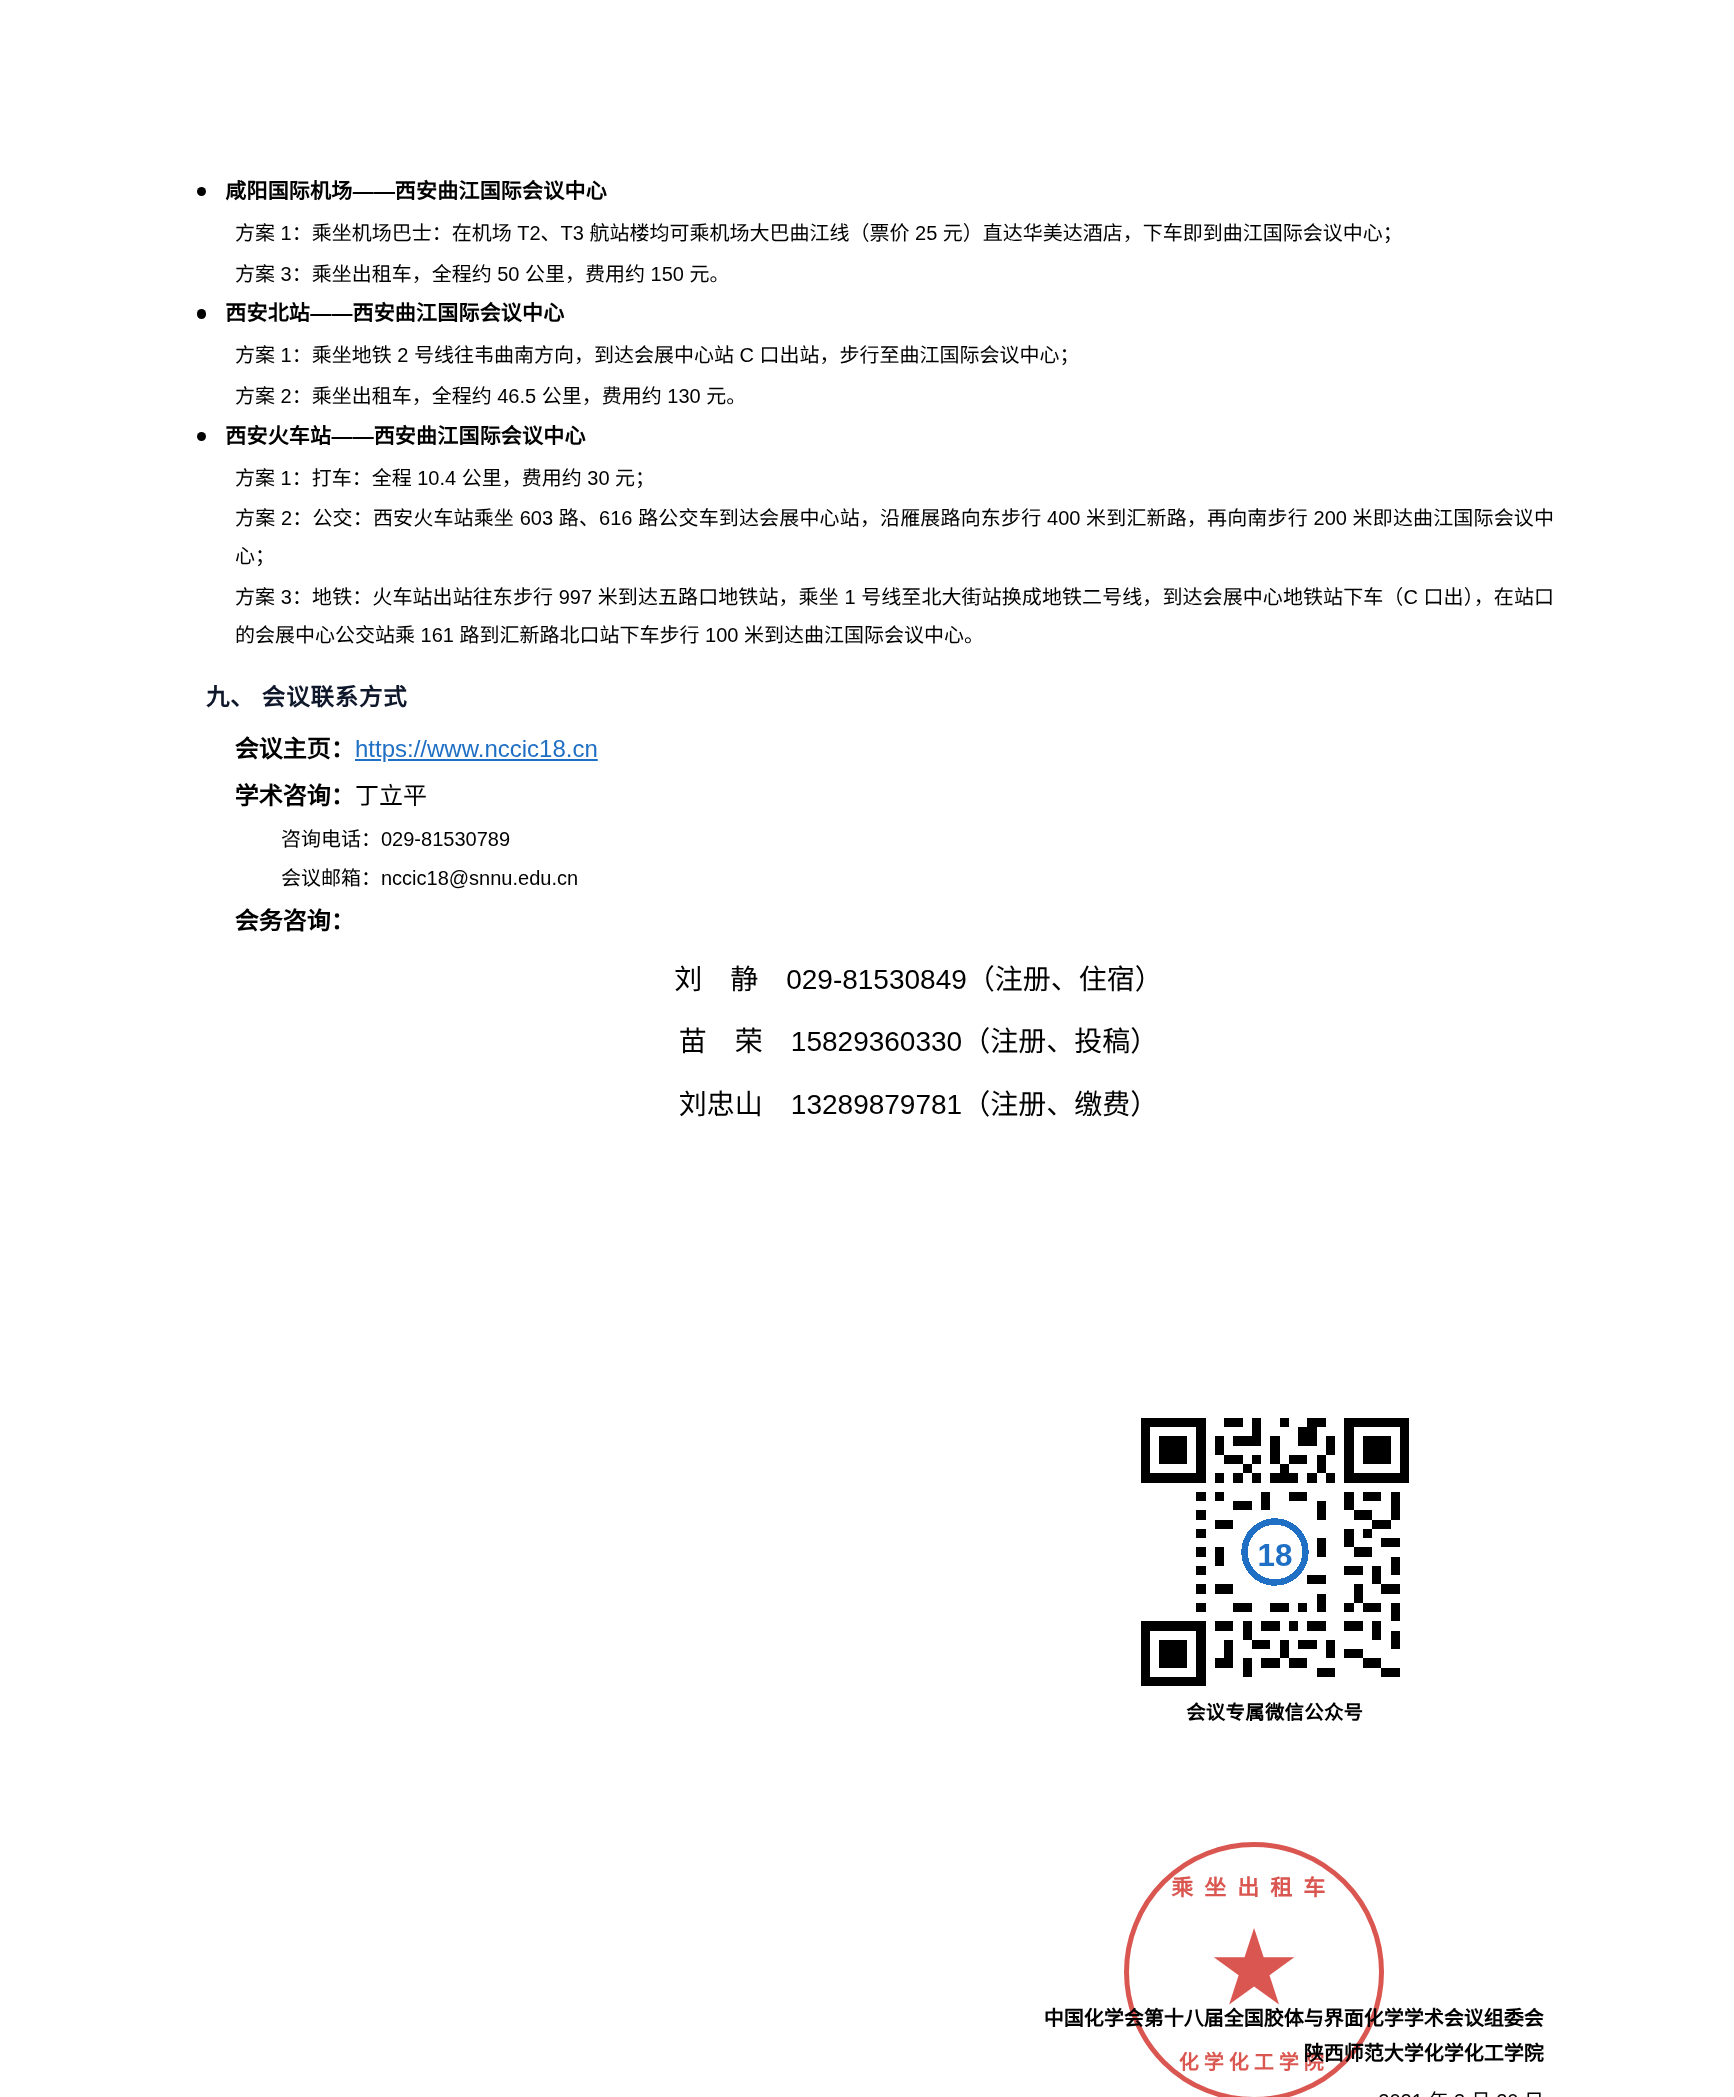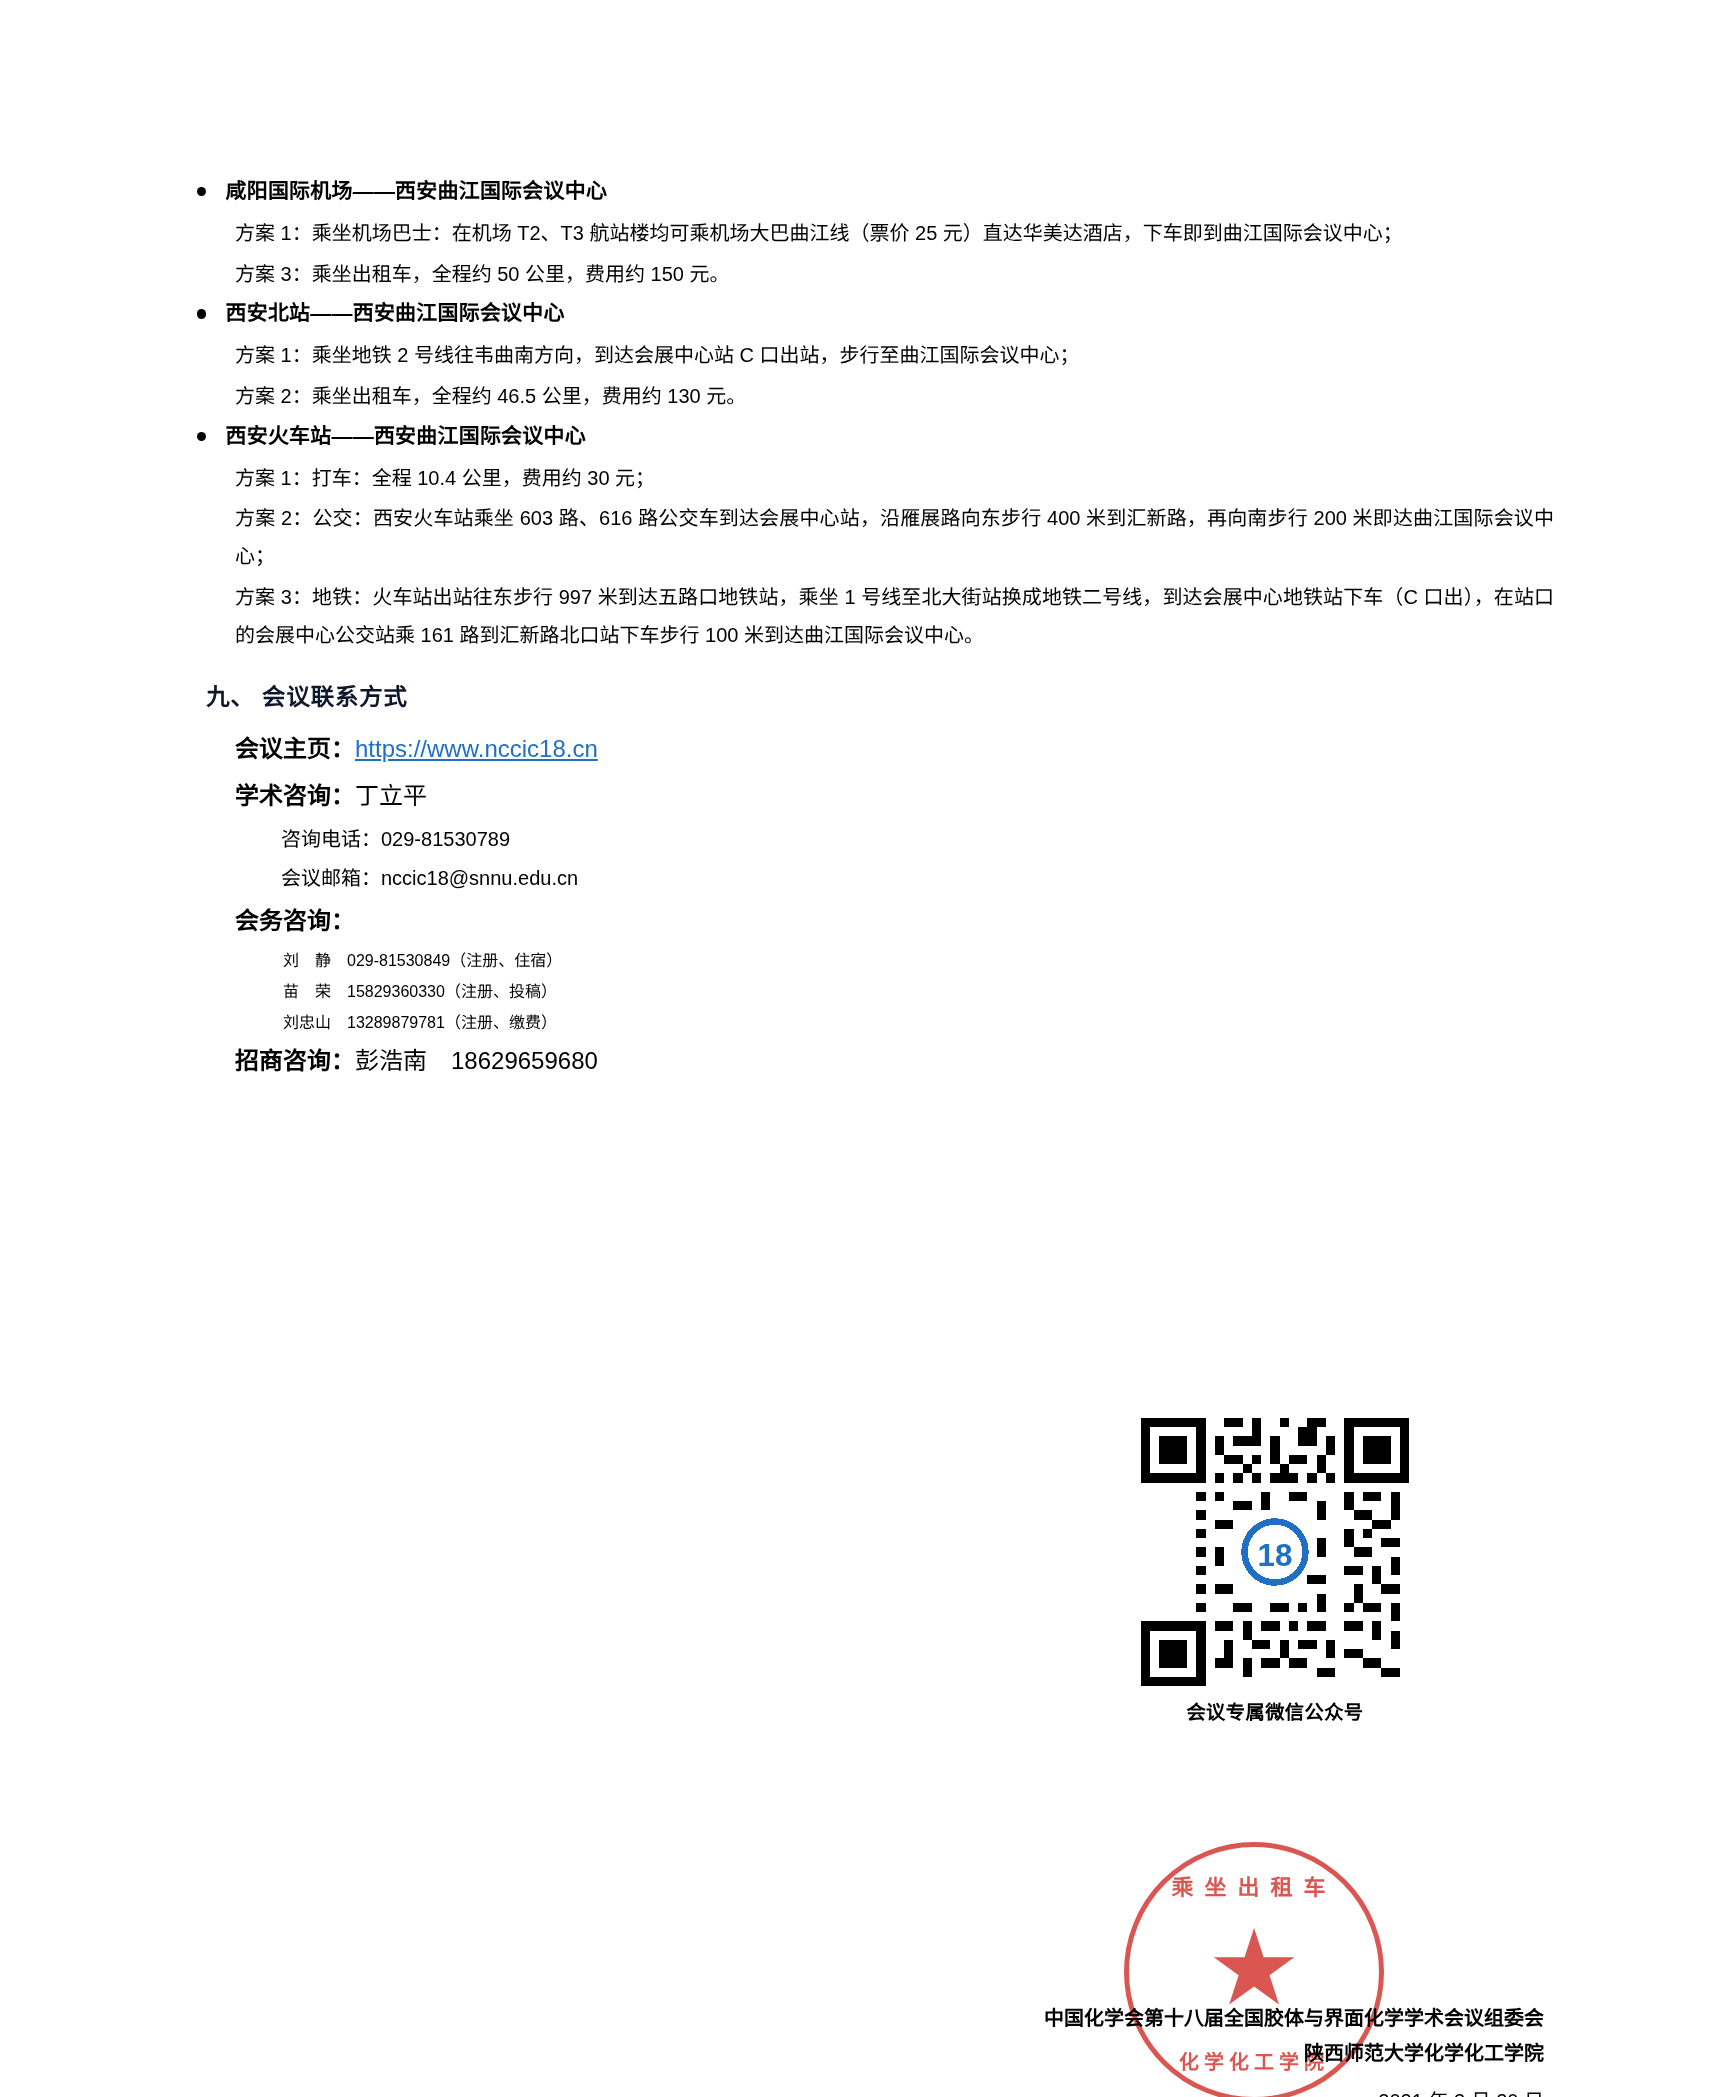--- a/index.html
+++ b/index.html
@@ -76,24 +76,25 @@
     margin: 0;
   }
   .contact-line b { font-weight: bold; }
   .contact-sub {
     font-size: 20px;
     line-height: 1.95;
     padding-left: 84px;
     margin: 0;
   }
   .contact-sub2 {
-    font-size: 16px;
+    font-size: 28px;
     line-height: 1.95;
     padding-left: 86px;
-    margin: 0;
+    margin: 8px;
+    text-align: center;
   }
   a.link {
     color: #1F6FC4;
     text-decoration: underline;
   }
 
   
   .qr-area {
     position: absolute;
     left: 1128px;
@@ -211,23 +212,20 @@
       <b>学术咨询：</b><span>丁立平</span>
     </p>
     <p class="contact-sub">咨询电话：029-81530789</p>
     <p class="contact-sub">会议邮箱：nccic18@snnu.edu.cn</p>
     <p class="contact-line">
       <b>会务咨询：</b>
     </p>
     <p class="contact-sub2">刘　静　029-81530849（注册、住宿）</p>
     <p class="contact-sub2">苗　荣　15829360330（注册、投稿）</p>
     <p class="contact-sub2">刘忠山　13289879781（注册、缴费）</p>
-    <p class="contact-line">
-      <b>招商咨询：</b><span>彭浩南　18629659680</span>
-    </p>
   </div>
 
   <div class="qr-area">
     <div class="qr-box">
       <svg width="268" height="268" viewBox="0 0 29 29" shape-rendering="crispEdges">
         <rect width="29" height="29" fill="#ffffff"></rect>
         <g fill="#000000">
 
           <rect x="0" y="0" width="7" height="1"></rect>
           <rect x="0" y="6" width="7" height="1"></rect>

